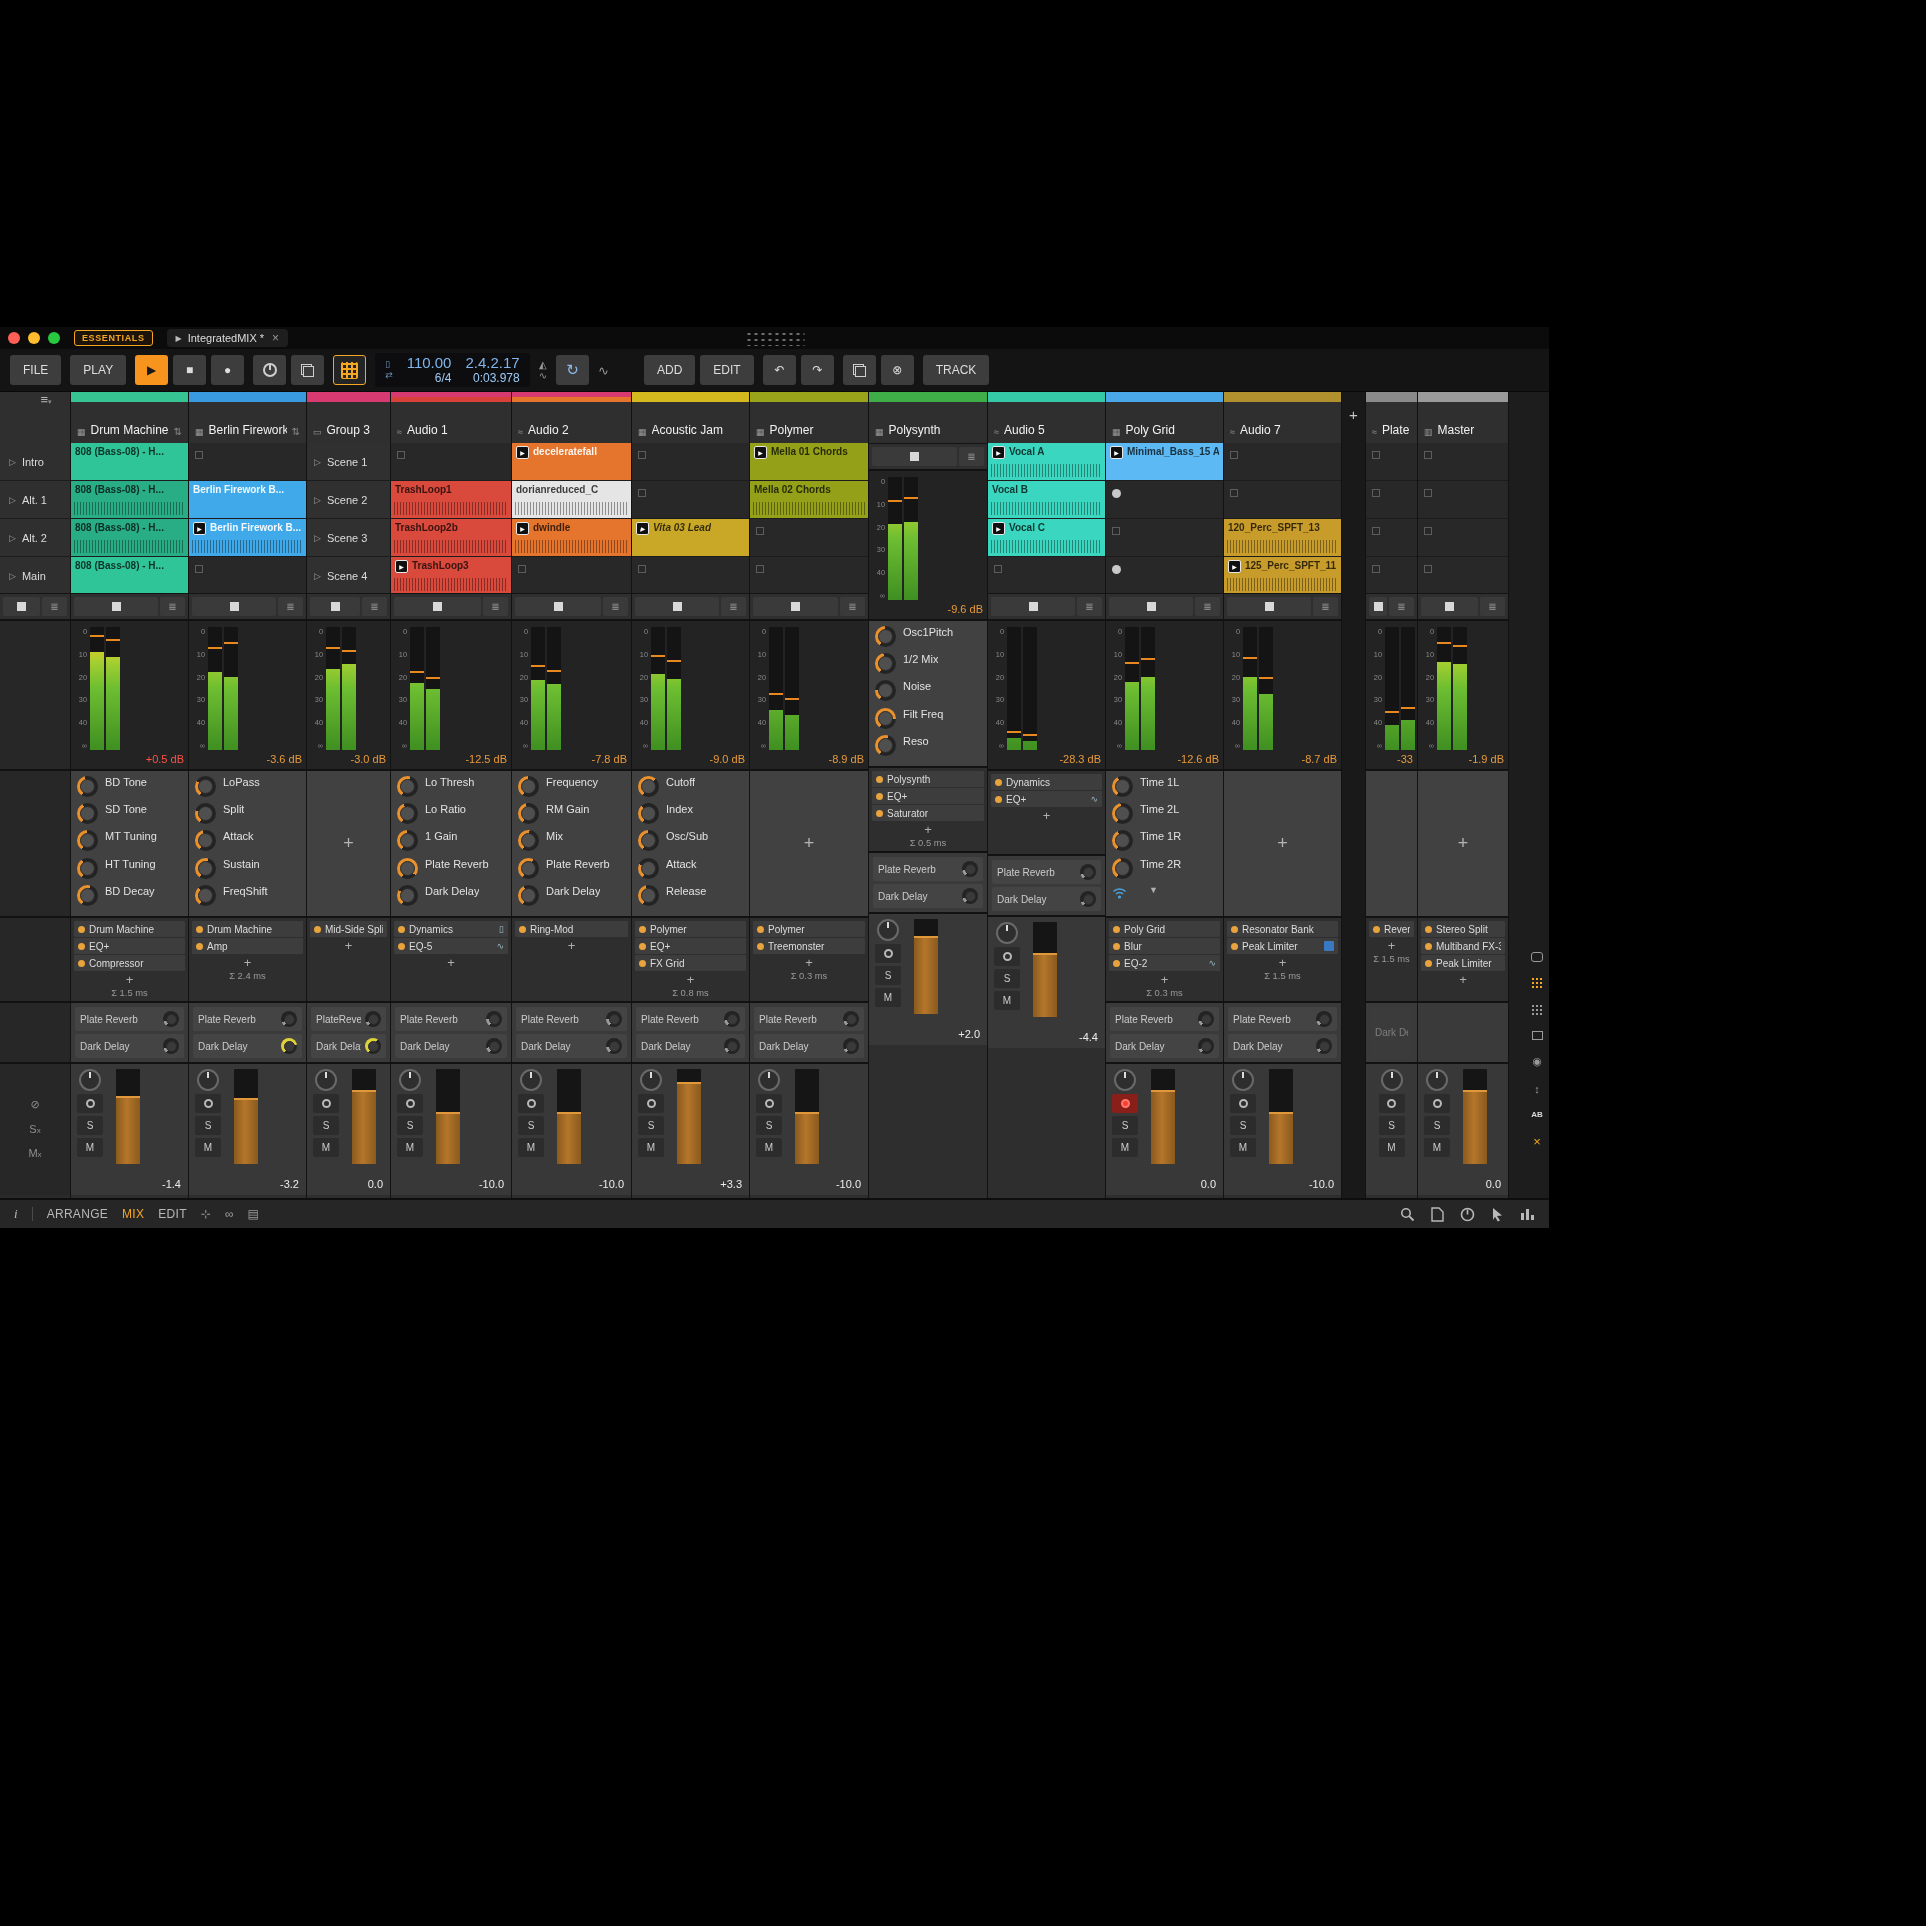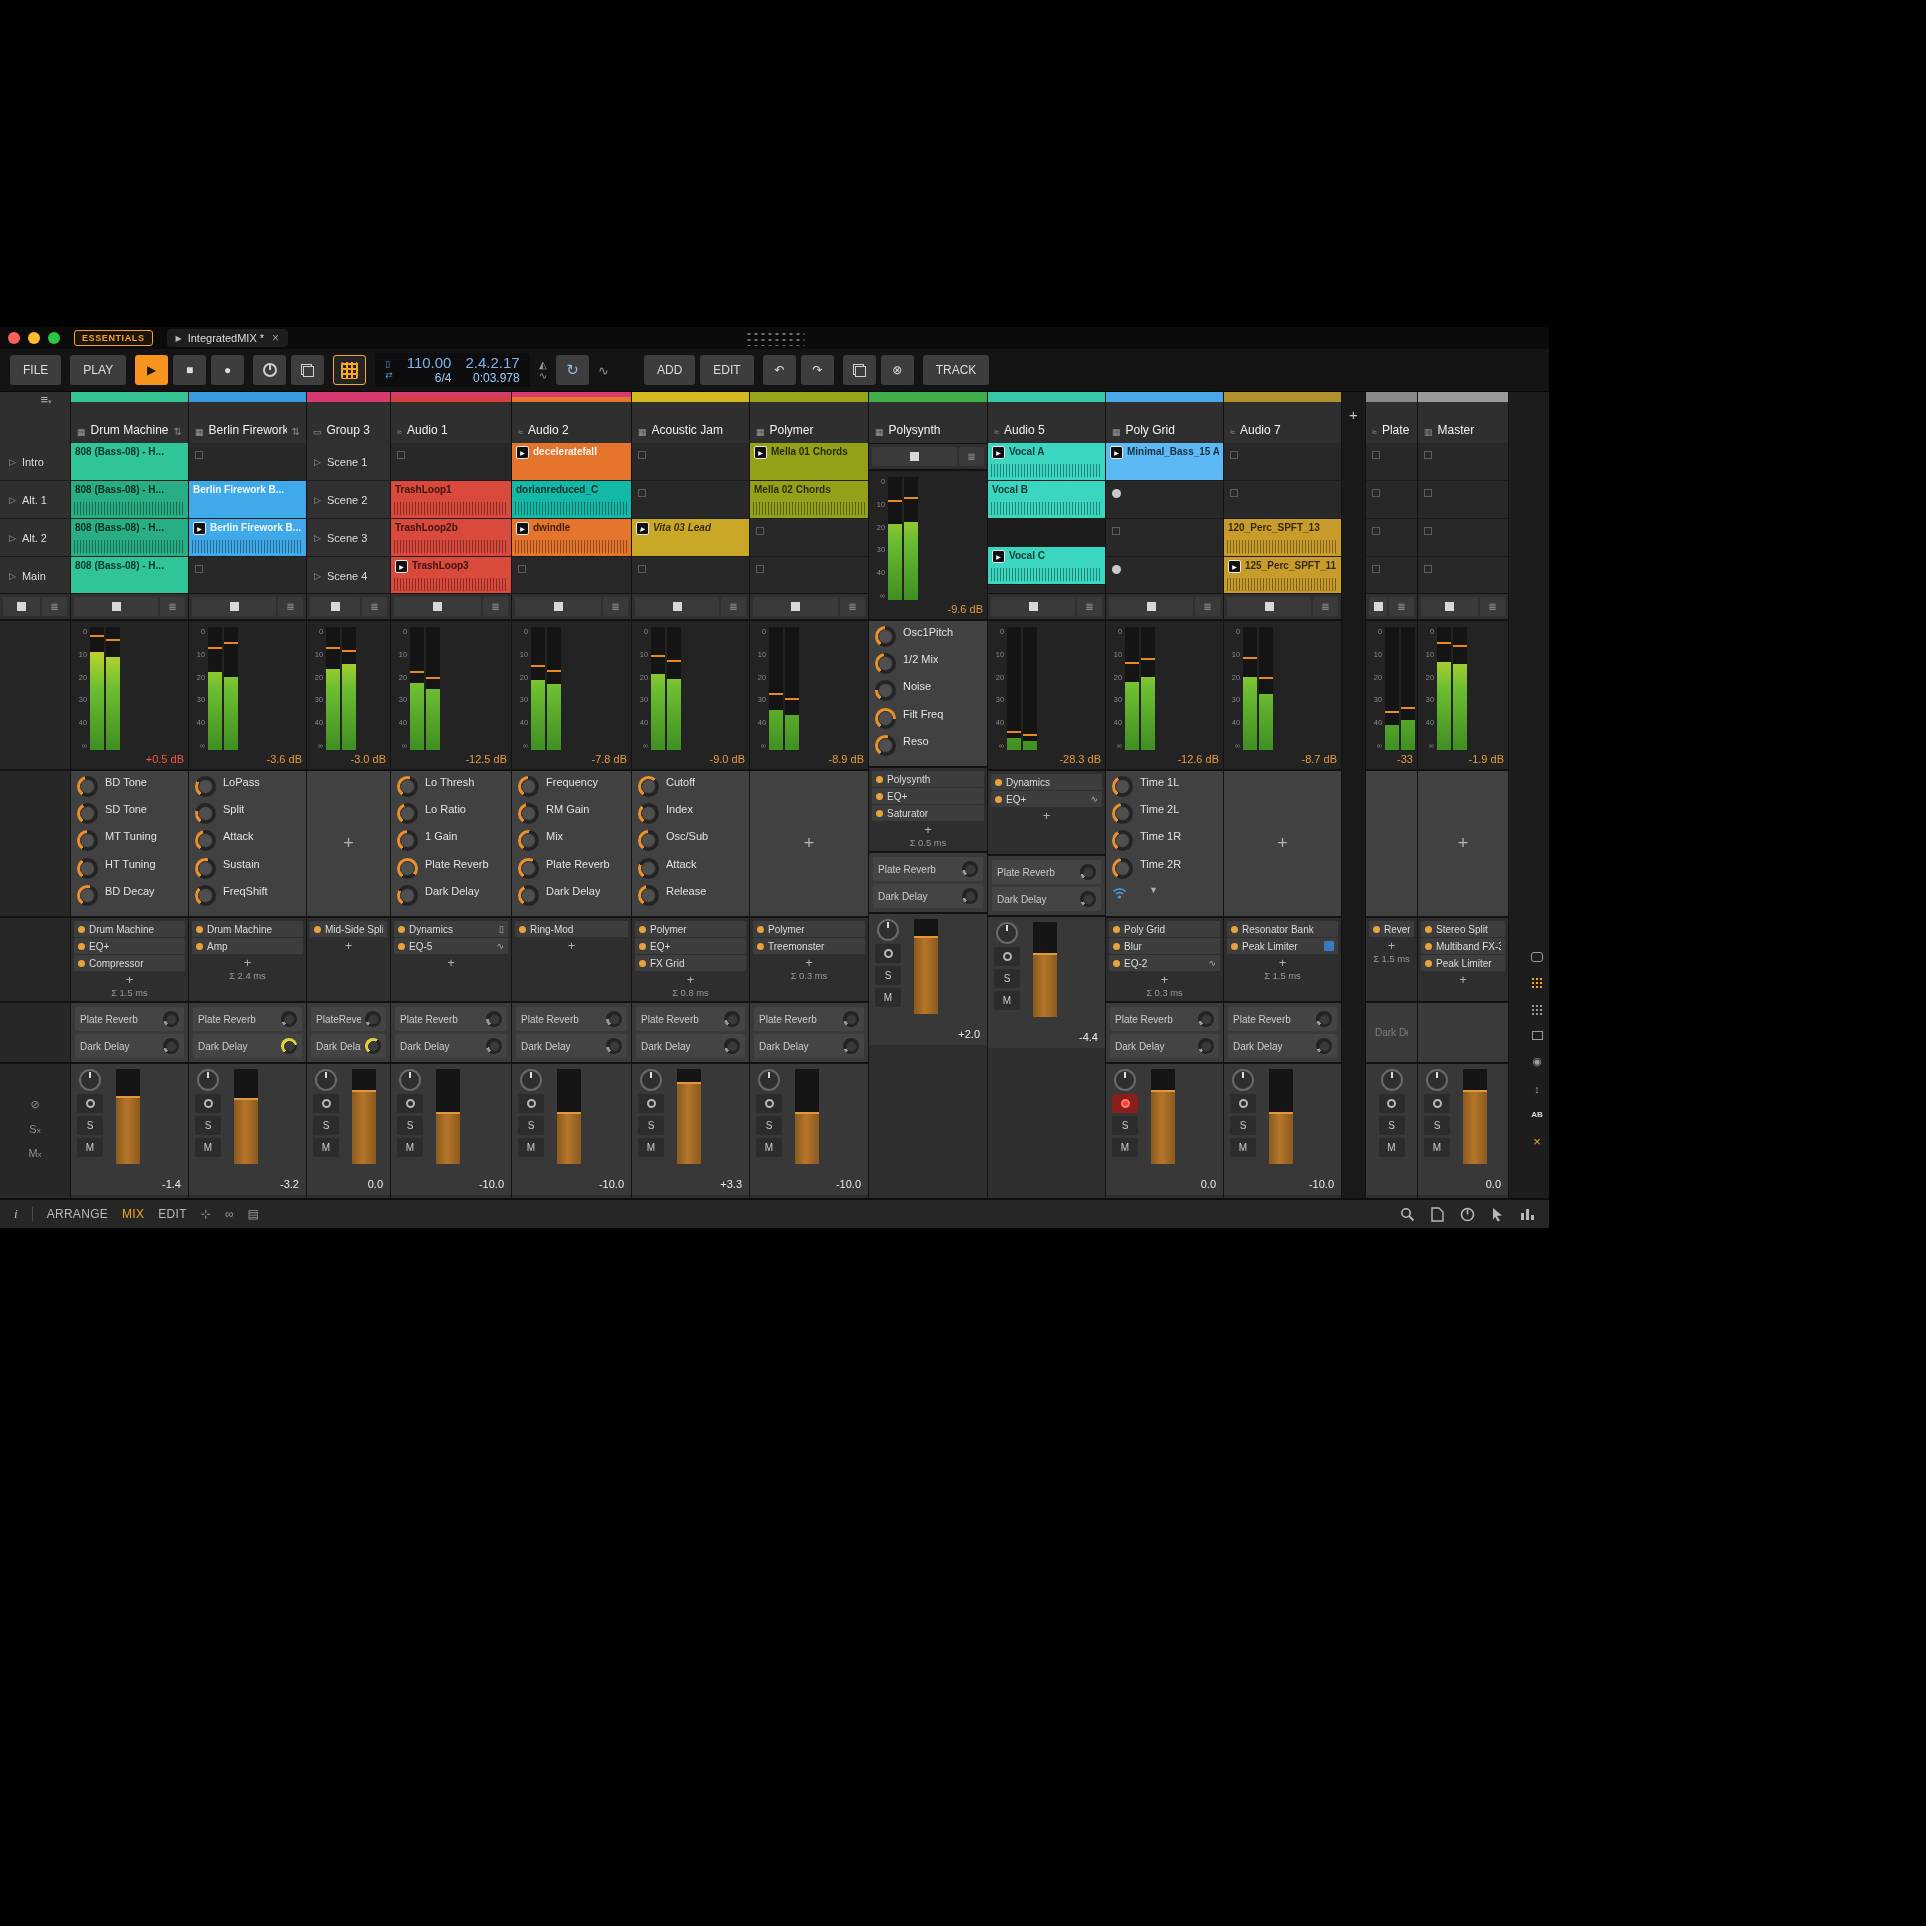--- a/index.html
+++ b/index.html
@@ -704,21 +704,21 @@
           <div class="head-name-row">
             <span class="head-icon">≈</span>
             <span class="head-name">Audio 2</span>
           </div>
         </div>
         <div class="sec sec-clips">
           <div class="clip-cell light-text" style="background: rgb(229, 116, 44);">
             <span class="clip-play">▶</span>
             <span class="clip-label">deceleratefall</span>
           </div>
-          <div class="clip-cell" style="background: #14b8a6;">
+          <div class="clip-cell" style="background: #e5e5e5;">
             <span class="clip-label">dorianreduced_C</span>
             <div class="clip-wave"></div>
           </div>
           <div class="clip-cell" style="background: rgb(229, 116, 44);">
             <span class="clip-play">▶</span>
             <span class="clip-label">dwindle</span>
             <div class="clip-wave"></div>
           </div>
           <div class="clip-cell">
             <span class="cell-square"></span>
@@ -1130,21 +1130,21 @@
         <div class="sec sec-clips">
           <div class="clip-cell" style="background: rgb(58, 214, 192);">
             <span class="clip-play">▶</span>
             <span class="clip-label">Vocal A</span>
             <div class="clip-wave"></div>
           </div>
           <div class="clip-cell" style="background: rgb(58, 214, 192);">
             <span class="clip-label">Vocal B</span>
             <div class="clip-wave"></div>
           </div>
-          <div class="clip-cell" style="background: rgb(58, 214, 192); margin-top: 28px;">
+          <div class="clip-cell" style="background: rgb(58, 214, 192);">
             <span class="clip-play">▶</span>
             <span class="clip-label">Vocal C</span>
             <div class="clip-wave"></div>
           </div>
           <div class="clip-cell">
             <span class="cell-square"></span>
           </div>
         </div>
         <div class="sec sec-stop">
           <button class="stop-btn">

